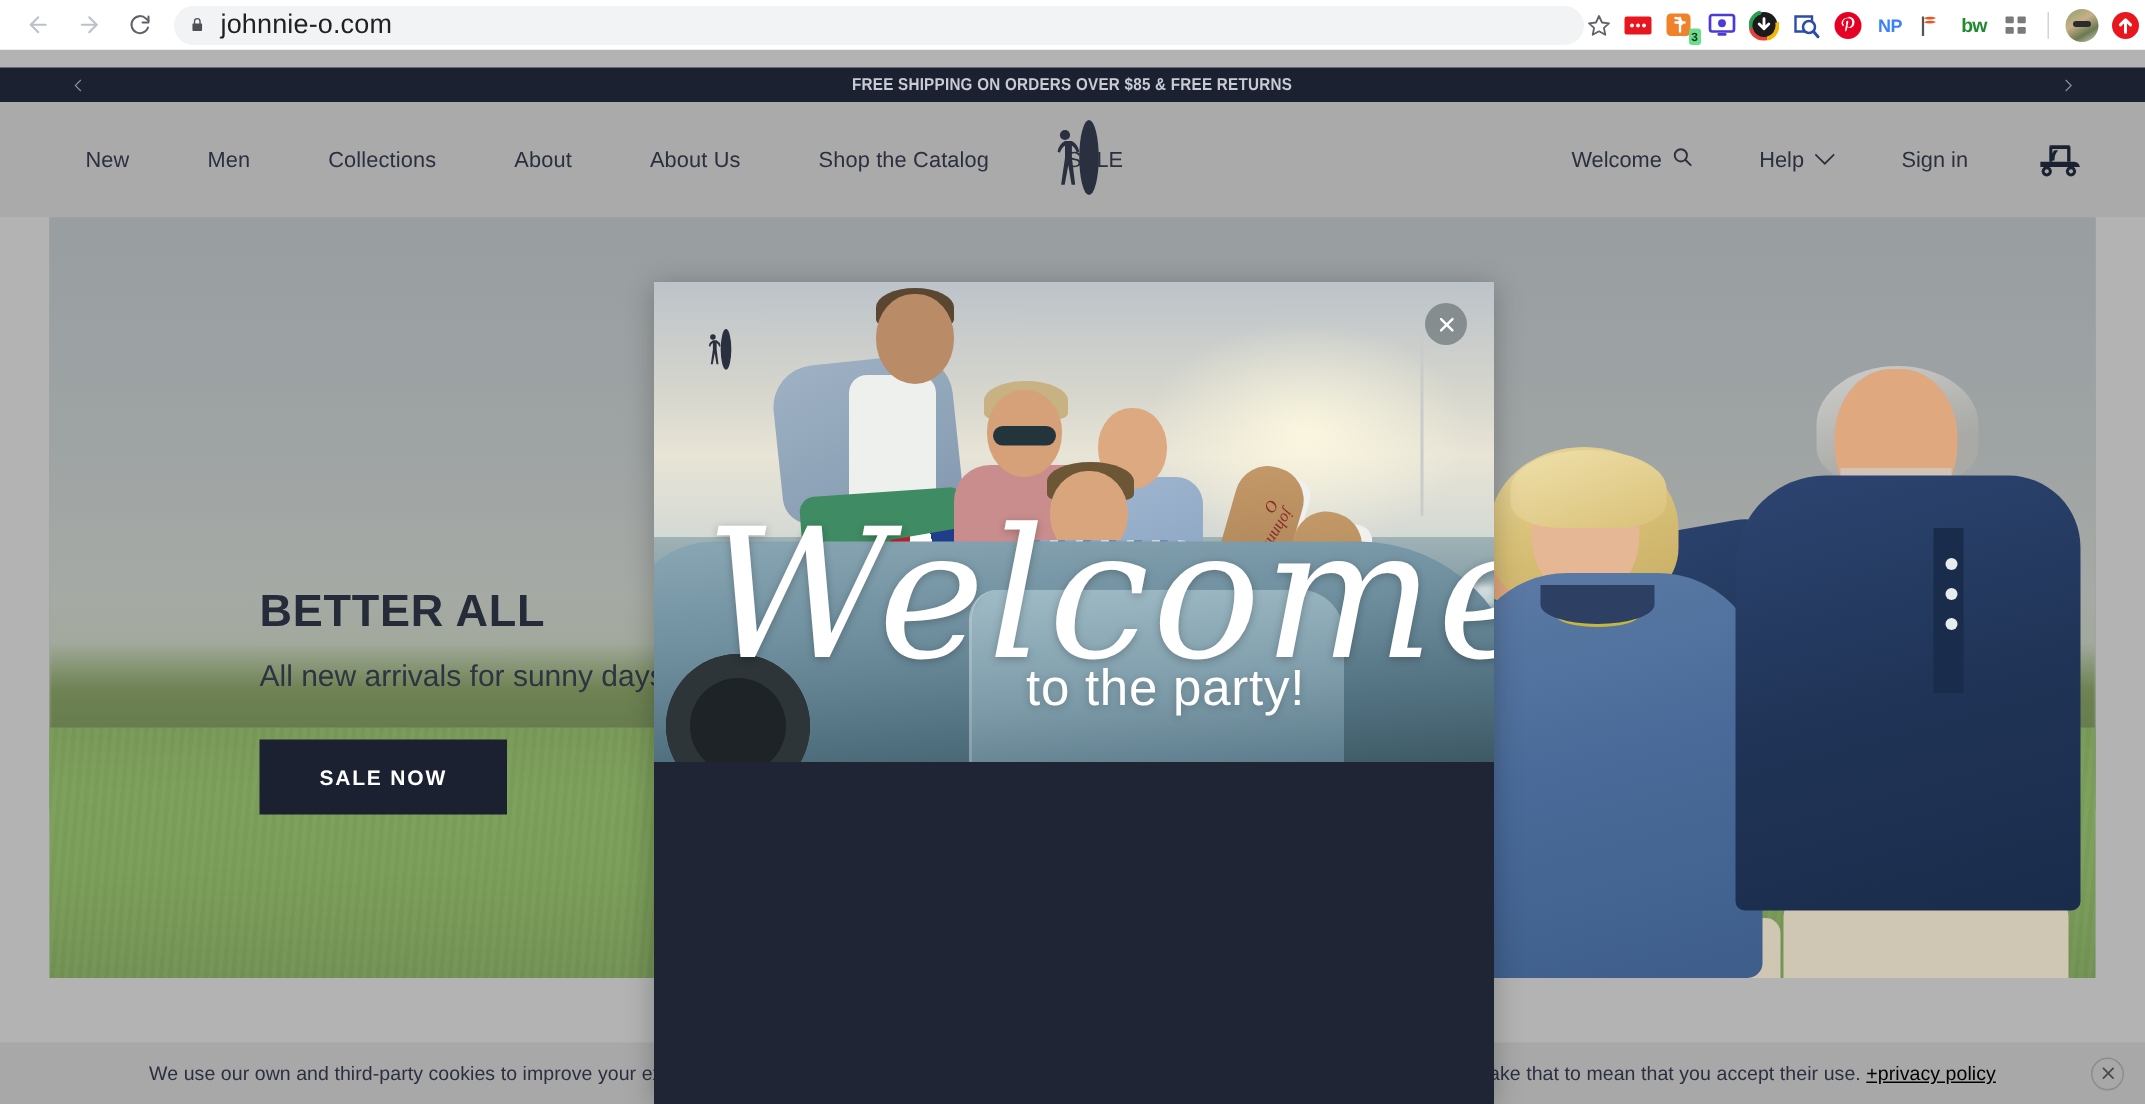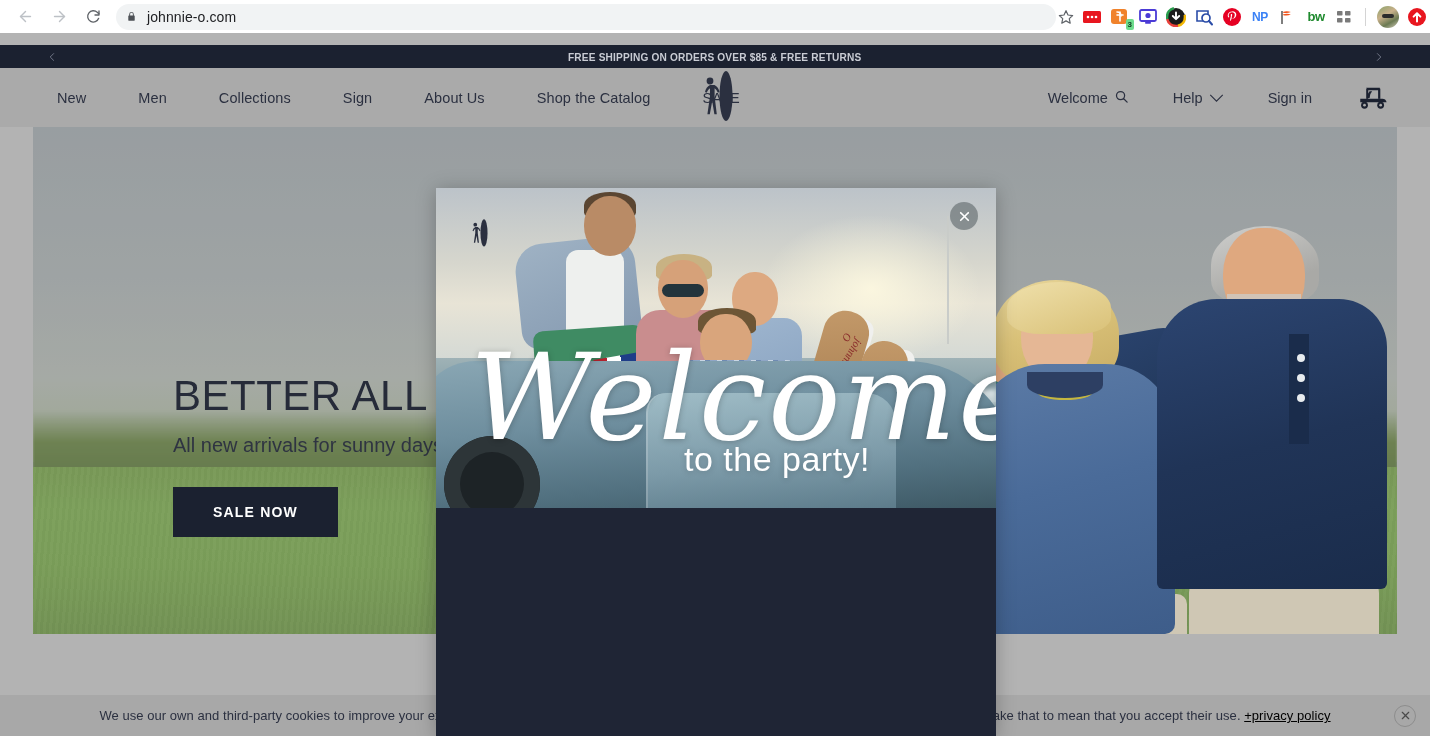--- a/index.html
+++ b/index.html
@@ -37,21 +37,21 @@
     margin-left: 8px;
     background: #f1f3f4;
     border-radius: 13px;
     display: flex;
     align-items: center;
     padding: 0 10px;
     gap: 10px;
   }
   .lock-icon { display: flex; align-items: center; color: #4d5156; }
   .omni-url {
-    font-size: 14px;
+    font-size: 18px;
     color: #202124;
     letter-spacing: .1px;
   }
   .star-btn {
     width: 28px; height: 26px;
     display: flex; align-items: center; justify-content: center;
     margin-left: 2px;
     color: #5f6368;
   }
 
@@ -133,21 +133,21 @@
     top: 0; bottom: 0;
     width: 40px;
     display: flex; align-items: center; justify-content: center;
     color: #8d93a3;
   }
   .announce-arrow.left { left: 32px; }
   .announce-arrow.right { right: 32px; }
 
   
   .site-header {
-    height: 59px;
+    height: 77px;
     background: #aaaaaa;
     display: flex;
     position: relative;
   }
   .main-nav {
     display: flex;
     align-items: center;
     gap: 0;
     padding-left: 45px;
   }
@@ -235,22 +235,22 @@
     background: rgba(150,150,150,.30);
   }
 
   .hero-copy {
     position: absolute;
     left: 140px;
     top: 248px;
     z-index: 4;
   }
   .hero-title {
-    font-size: 42px;
-    font-weight: normal;
+    font-size: 30px;
+    font-weight: bold;
     color: #262b39;
     letter-spacing: .5px;
     line-height: 1;
     white-space: nowrap;
   }
   .hero-sub {
     margin-top: 17px;
     font-size: 20px;
     color: #2f3442;
     white-space: nowrap;
@@ -757,21 +757,21 @@
           <polyline points="9 4 17 12 9 20"></polyline>
         </svg>
     </div>
   </div>
 
   <div class="site-header">
     <nav class="main-nav">
       <a class="nav-link">New</a>
       <a class="nav-link">Men</a>
       <a class="nav-link">Collections</a>
-      <a class="nav-link">Sign</a>
+      <a class="nav-link">About</a>
       <a class="nav-link">About Us</a>
       <a class="nav-link">Shop the Catalog</a>
       <a class="nav-link">SALE</a>
     </nav>
 
     <div class="brand-logo">
       <svg width="44" height="56" viewBox="0 0 44 56">
         <ellipse cx="33" cy="26" rx="6.5" ry="25" fill="#2b3040"></ellipse>
         <circle cx="17" cy="11" r="3.4" fill="#2b3040"></circle>
         <path d="M17 15 q-4 2 -5 7 l1.6 .8 q1.3 -3.6 3.4 -4.6 l0 8 -2.6 18 h2.4 l2.4 -13 2.2 13 h2.4 l-2.2 -18 0 -8 q2 1 3.3 4.6 l1.6 -.8 q-1 -5 -5 -7 z" fill="#2b3040"></path>

